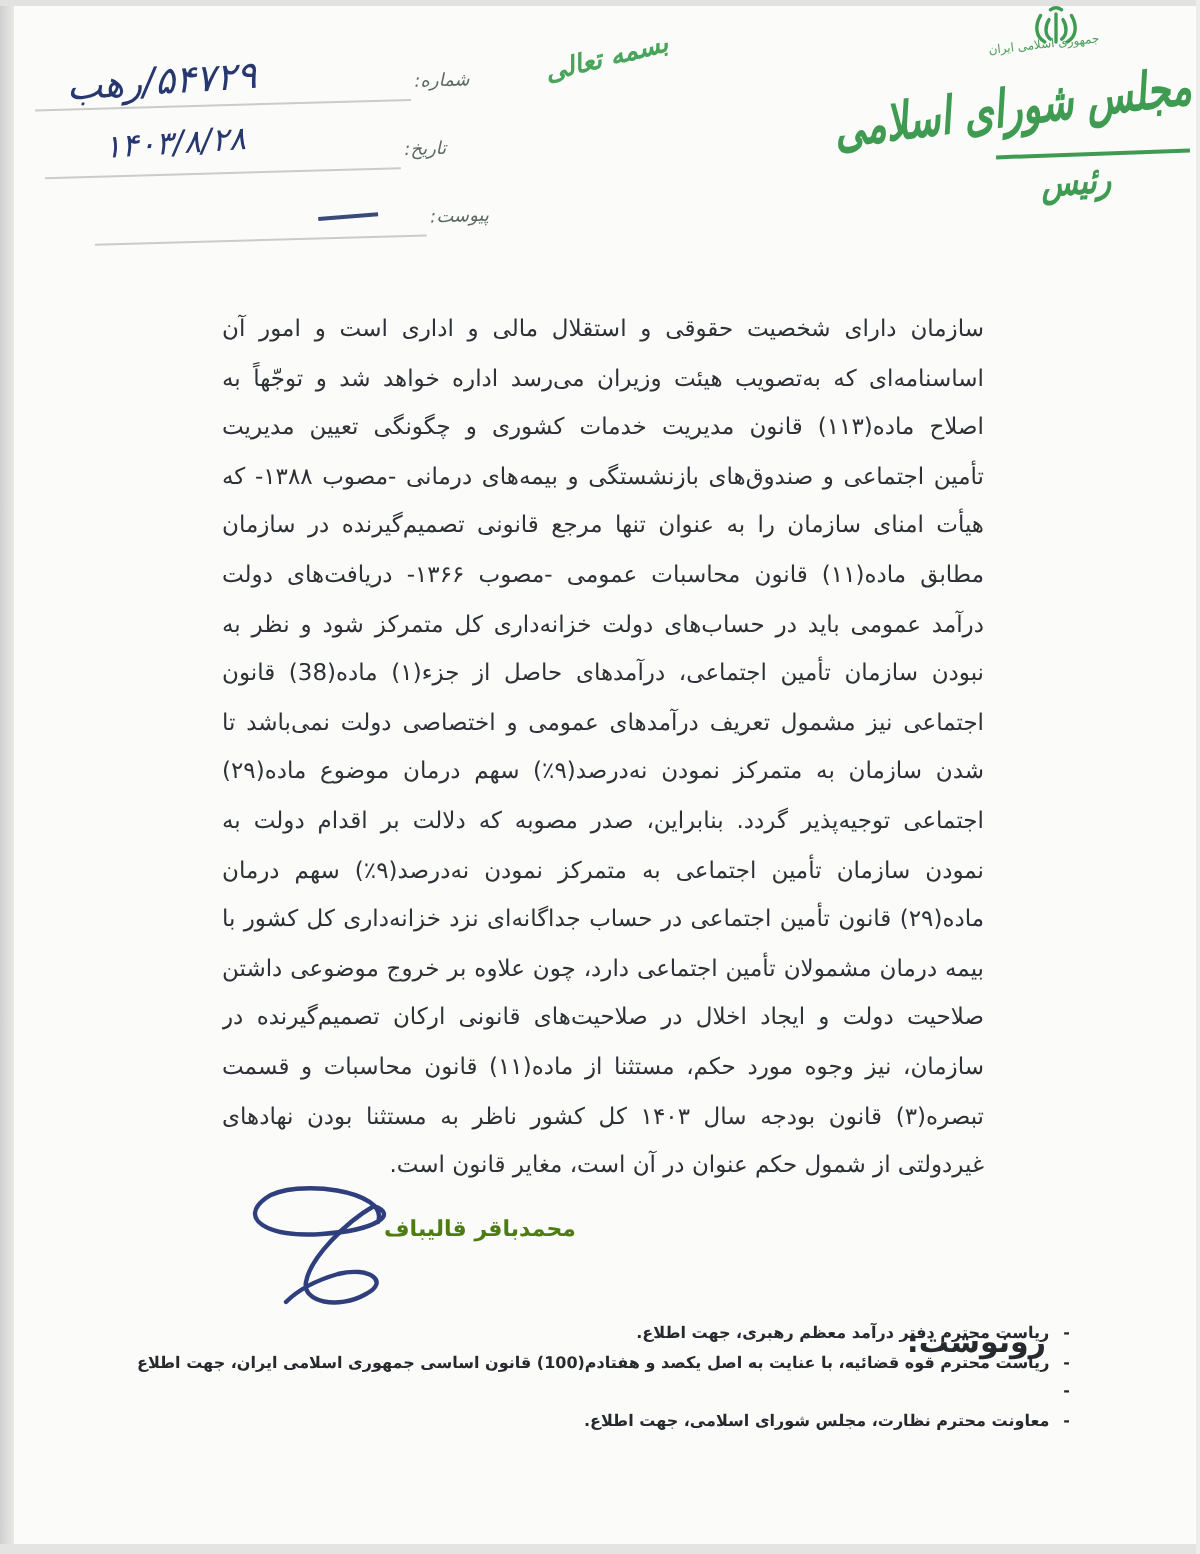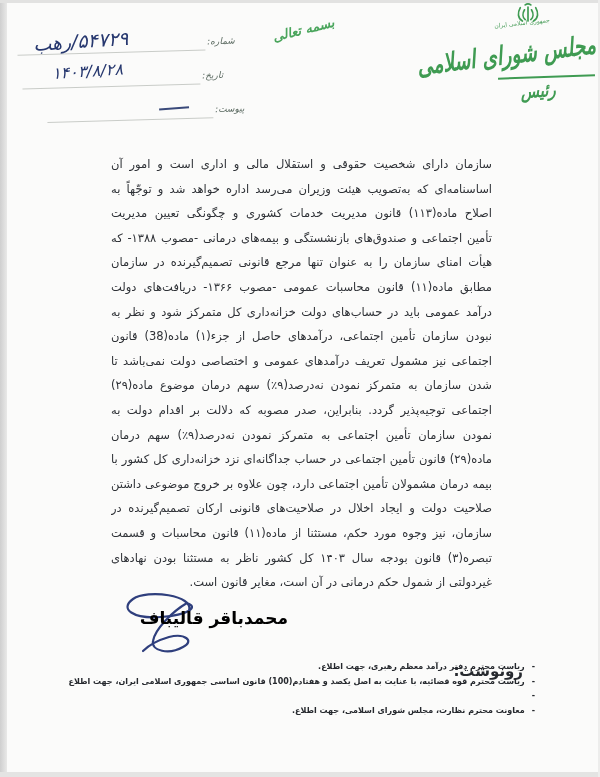--- a/index.html
+++ b/index.html
@@ -48,21 +48,21 @@
   
   .body-block { position:absolute; top:152px; right:108px; left:111px;
     direction:rtl; color:#2e3136; font-size:11.5px; }
   .bline { height:24.6px; line-height:24.6px; white-space:normal;
     text-align:justify; text-align-last:justify; overflow:hidden; }
   .bline.last { text-align:right; text-align-last:right; }
   .bline .emph { font-weight:normal; }
 
   
   .sig-name { position:absolute; top:608px; left:148px; width:140px;
-    font-size:17px; font-weight:bold; color:#000000; text-align:right;
+    font-size:11px; font-weight:bold; color:#4d7c0f; text-align:right;
     direction:rtl; white-space:nowrap; }
   .sig-scribble { position:absolute; top:585px; left:103px; width:120px; height:85px; }
 
   
   .footer-label { position:absolute; top:648px; right:77px;
     font-size:15px; font-weight:bold; color:#26292e;margin-top:14px; }
   .footer-items { position:absolute; top:660px; right:65px; width:500px;
     direction:rtl; }
   .fitem { display:flex; direction:rtl; align-items:flex-start;
     height:14.6px; line-height:13px; font-size:8px; font-weight:bold;
@@ -123,21 +123,21 @@
         <div class="bline">شدن سازمان به متمرکز نمودن نه‌درصد(۹٪) سهم درمان موضوع ماده(۲۹) قانون تأمین</div>
         <div class="bline">اجتماعی توجیه‌پذیر گردد. بنابراین، صدر مصوبه که دلالت بر اقدام دولت به مکلف</div>
         <div class="bline">نمودن سازمان تأمین اجتماعی به متمرکز نمودن نه‌درصد(۹٪) سهم درمان موضوع</div>
         <div class="bline">ماده(۲۹) قانون تأمین اجتماعی در حساب جداگانه‌ای نزد خزانه‌داری کل کشور با عنوان</div>
         <div class="bline">بیمه درمان مشمولان تأمین اجتماعی دارد، چون علاوه بر خروج موضوعی داشتن از</div>
         <div class="bline">صلاحیت دولت و ایجاد اخلال در صلاحیت‌های قانونی ارکان تصمیم‌گیرنده در</div>
         <div class="bline">سازمان، نیز وجوه مورد حکم، مستثنا از ماده(۱۱) قانون محاسبات و قسمت میانی بند(ب)</div>
         <div class="bline">تبصره(۳) قانون بودجه سال ۱۴۰۳ کل کشور ناظر به مستثنا بودن نهادهای عمومی</div>
       </div>
     <div class="bline last">
-      <span>غیردولتی از شمول حکم درمانی در آن است، </span><span class="emph">مغایر</span><span> قانون است.</span>
+      <span>غیردولتی از شمول حکم عنوان در آن است، </span><span class="emph">مغایر</span><span> قانون است.</span>
     </div>
   </div>
 
   <svg class="sig-scribble" viewBox="0 0 120 85">
     <g fill="none" stroke="#2f3f7d" stroke-width="2.2" stroke-linecap="round">
       <path d="M86 26 C92 10 44 4 30 14 C16 24 30 34 58 32 C86 30 96 22 84 18"></path>
       <path d="M84 18 C70 26 52 44 50 56 C48 66 66 70 80 62 C92 56 82 48 66 52 C52 56 44 62 40 66"></path>
     </g>
   </svg>
   <div class="sig-name">محمدباقر قالیباف</div>

